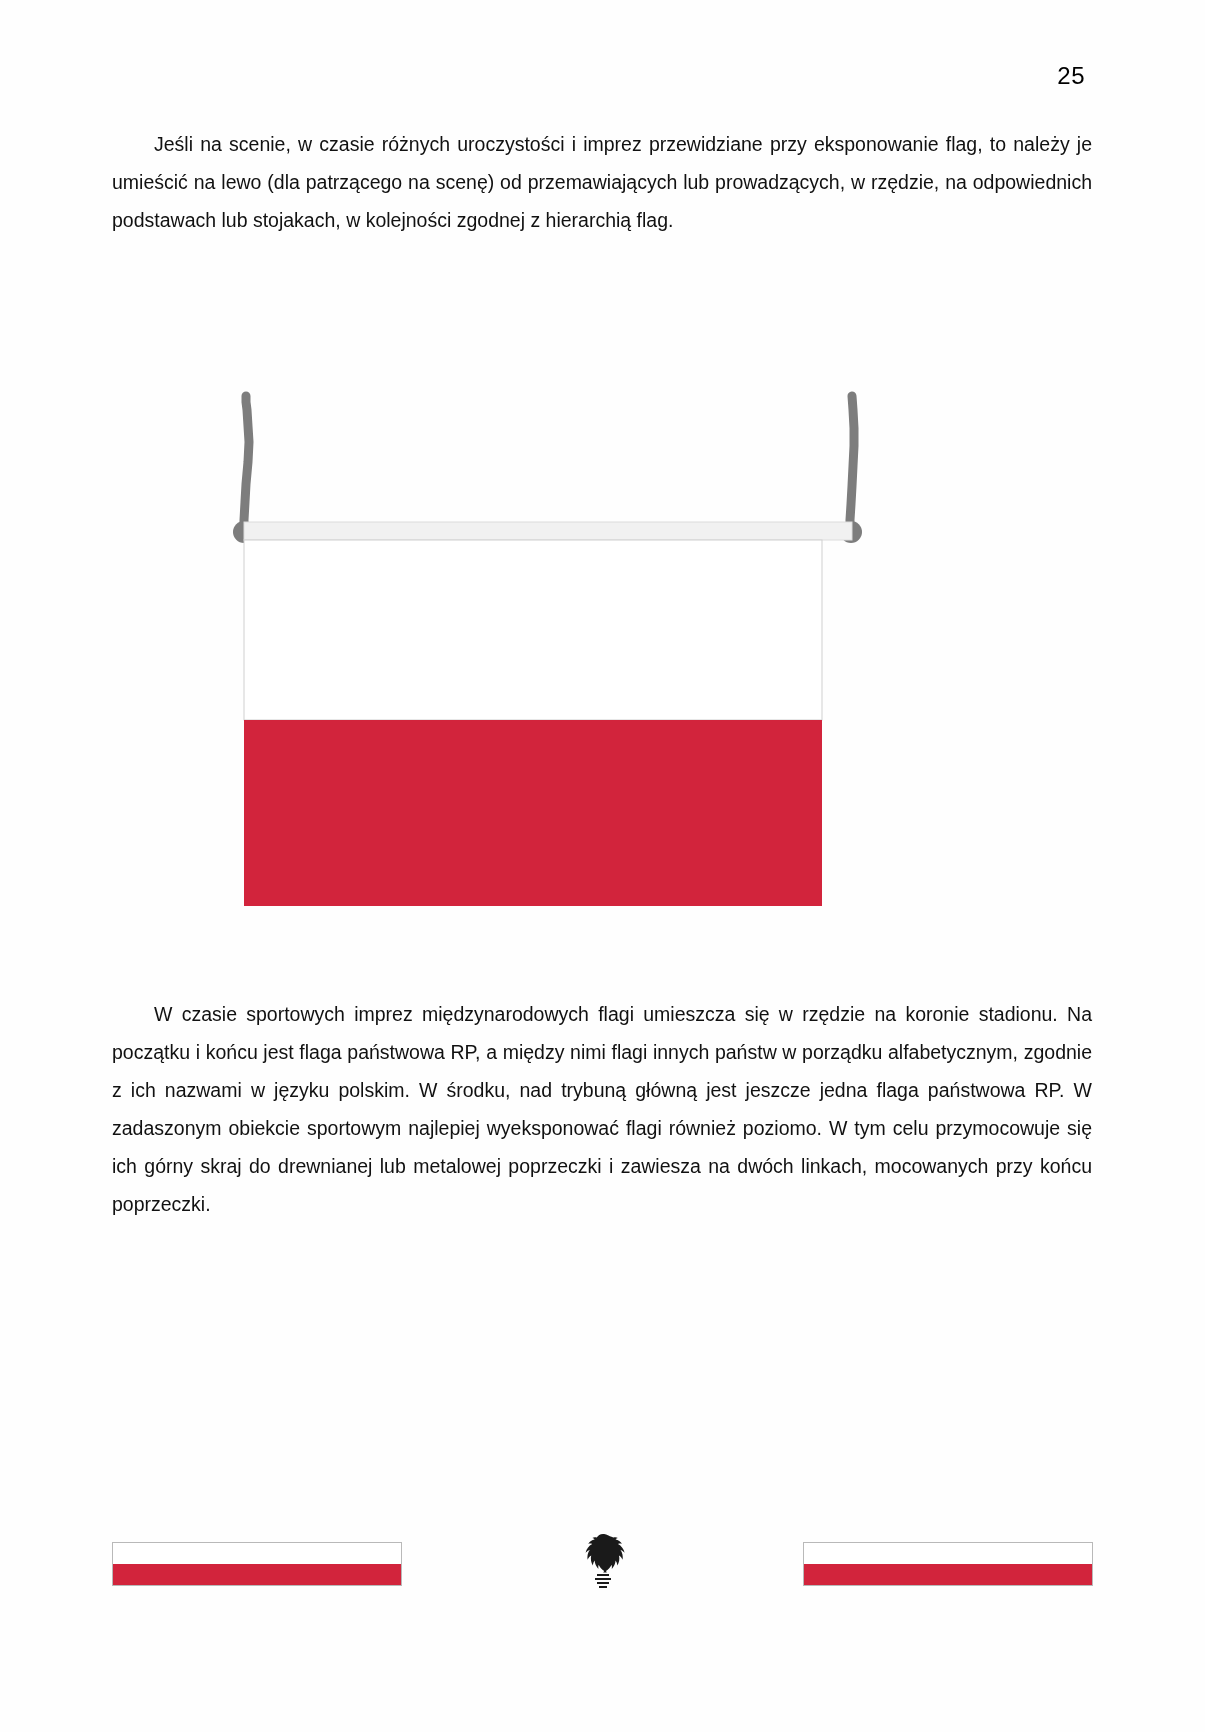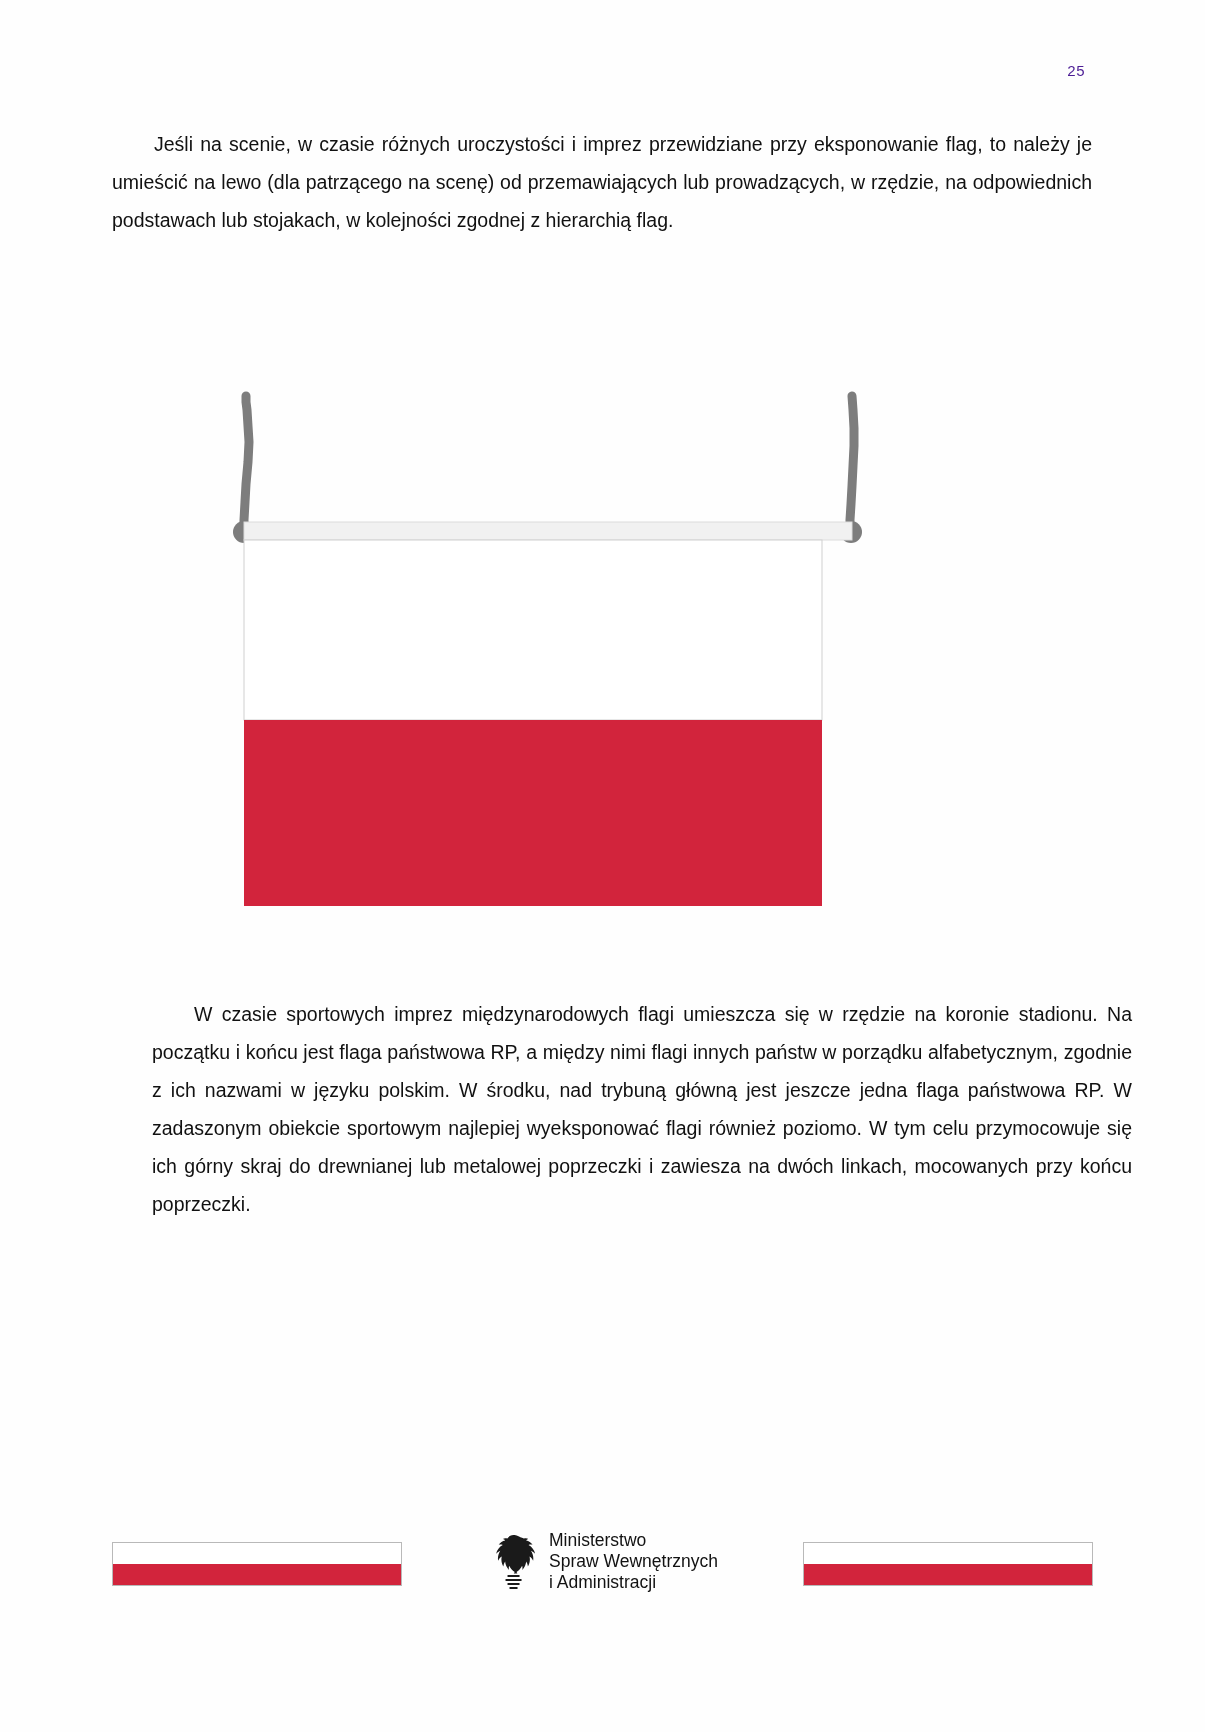--- a/index.html
+++ b/index.html
@@ -20,43 +20,43 @@
     position: absolute;
     inset: 0;
     background: #fefefe;
   }
 
   
   .page-number {
     position: absolute;
     top: 62px;
     right: 120px;
-    font-size: 15px;
-    color: #4c1d95;
+    font-size: 24px;
+    color: #000000;
     letter-spacing: 0.5px;
   }
 
   
   .text-block {
     position: absolute;
     left: 112px;
     width: 980px;
     font-size: 19.5px;
     line-height: 38px;
     text-align: justify;
     text-justify: inter-word;
     color: #111111;
   }
   .text-block p {
     margin: 0;
     text-indent: 42px;
     text-align: justify;
   }
   #para-top { top: 125px; }
-  #para-bottom { top: 995px; margin-left: 40px; }
+  #para-bottom { top: 995px; }
 
   
   .figure {
     position: absolute;
     left: 200px;
     top: 380px;
     width: 700px;
     height: 540px;
   }
   .figure svg { display: block; }
@@ -148,25 +148,20 @@
       <div class="red"></div>
     </div>
 
     <div class="footer-center">
       <svg class="eagle" viewBox="0 0 52 62" xmlns="http://www.w3.org/2000/svg">
         <g fill="#1a1a1a">
           <path d="M26 4c-3 0-5 1.6-6.2 3.6-1.4-.6-3.2-.6-4.4.4 1 .2 1.8.8 2.2 1.6-2.6.4-5 2-6.4 4.2 1.4-.4 2.8-.4 4 .2-3.4 1.8-5.8 5-6.6 8.8 1.2-1.4 2.6-2.4 4.2-3-2 3-2.8 6.6-2.2 10 .8-1.8 2-3.2 3.6-4.2-.8 3.4-.2 7 1.6 9.8.2-1.8.8-3.4 1.8-4.8.2 3.2 1.6 6.2 3.8 8.4-.2-1.4-.2-2.8.2-4.2 1.2 2.6 3.2 4.8 5.6 6.2l-1 1.6h3.6l-.8-1.6c2.4-1.4 4.4-3.6 5.6-6.2.4 1.4.4 2.8.2 4.2 2.2-2.2 3.6-5.2 3.8-8.4 1 1.4 1.6 3 1.8 4.8 1.8-2.8 2.4-6.4 1.6-9.8 1.6 1 2.8 2.4 3.6 4.2.6-3.4-.2-7-2.2-10 1.6.6 3 1.6 4.2 3-.8-3.8-3.2-7-6.6-8.8 1.2-.6 2.6-.6 4-.2-1.4-2.2-3.8-3.8-6.4-4.2.4-.8 1.2-1.4 2.2-1.6-1.2-1-3-1-4.4-.4C31 5.6 29 4 26 4z"></path>
           <path d="M20 44h12v2H20zM18 48h16v2H18zM20 52h12v2H20zM22 56h8v2h-8z"></path>
         </g>
       </svg>
-      <div class="ministry-name">
-        <div>Ministerstwo</div>
-        <div>Spraw Wewnętrznych</div>
-        <div>i Administracji</div>
-      </div>
     </div>
 
     <div class="footer-flag right">
       <div class="white"></div>
       <div class="red"></div>
     </div>
 
   </div>
 
 </div>

